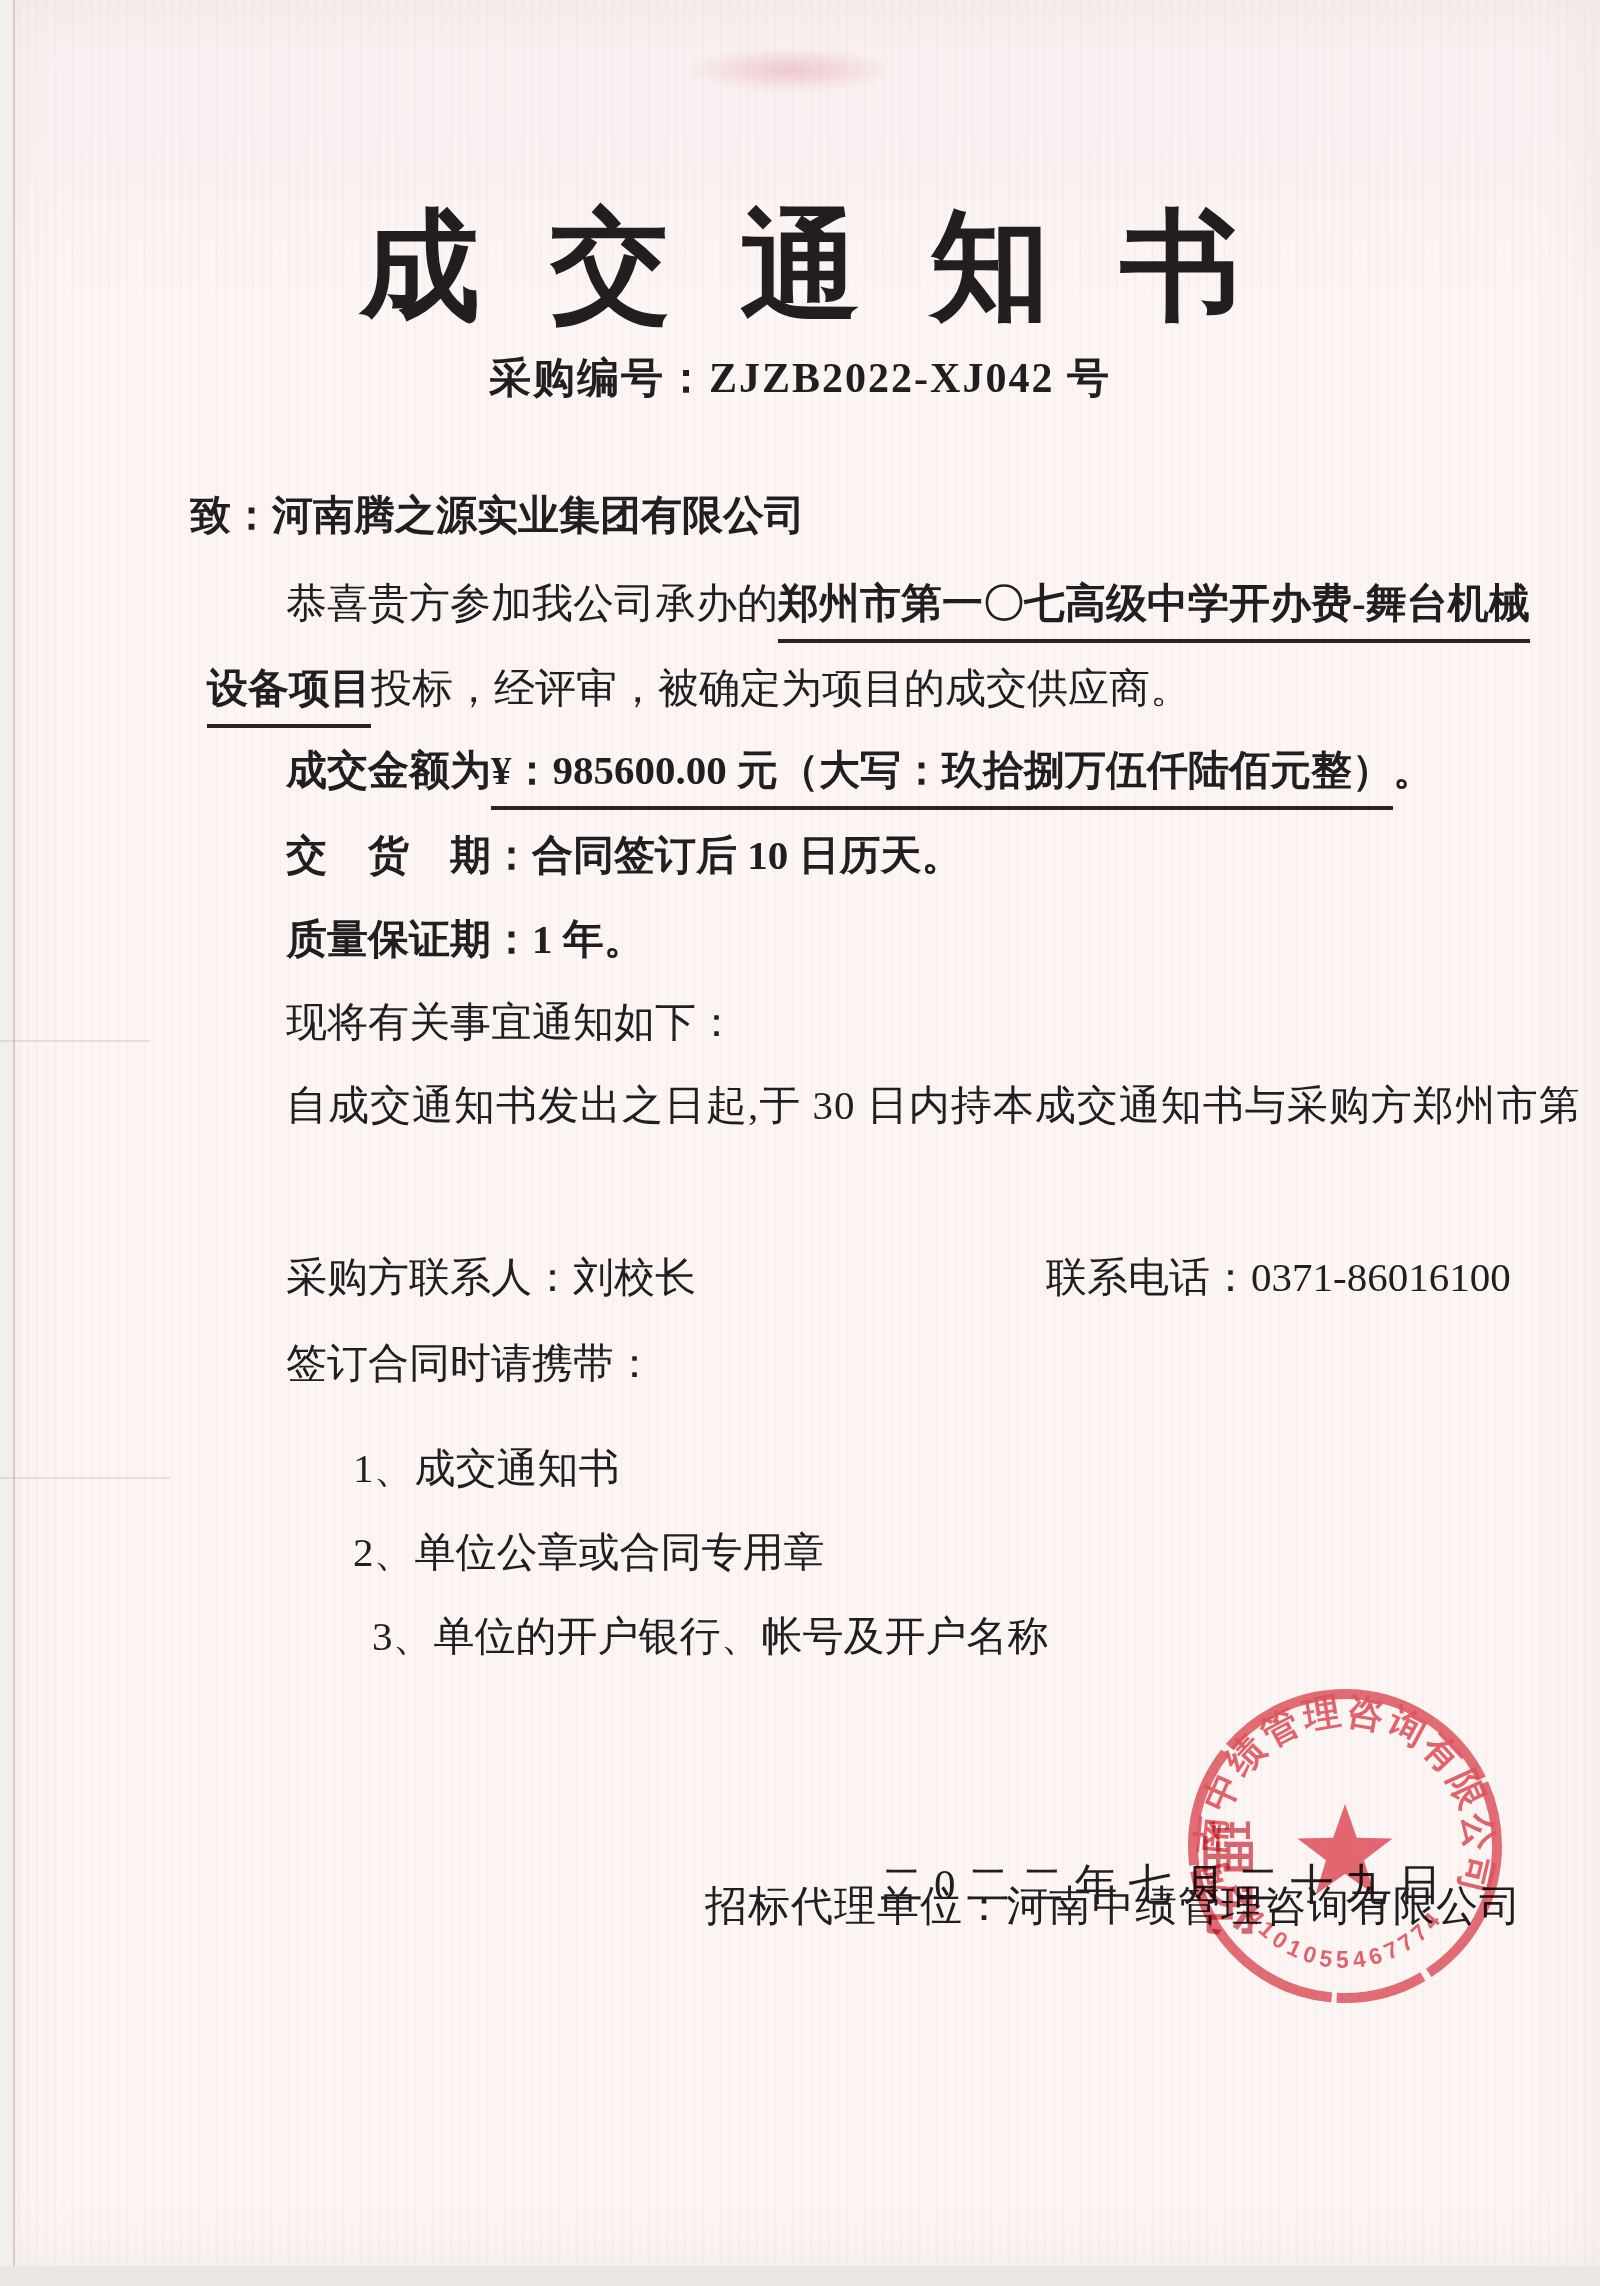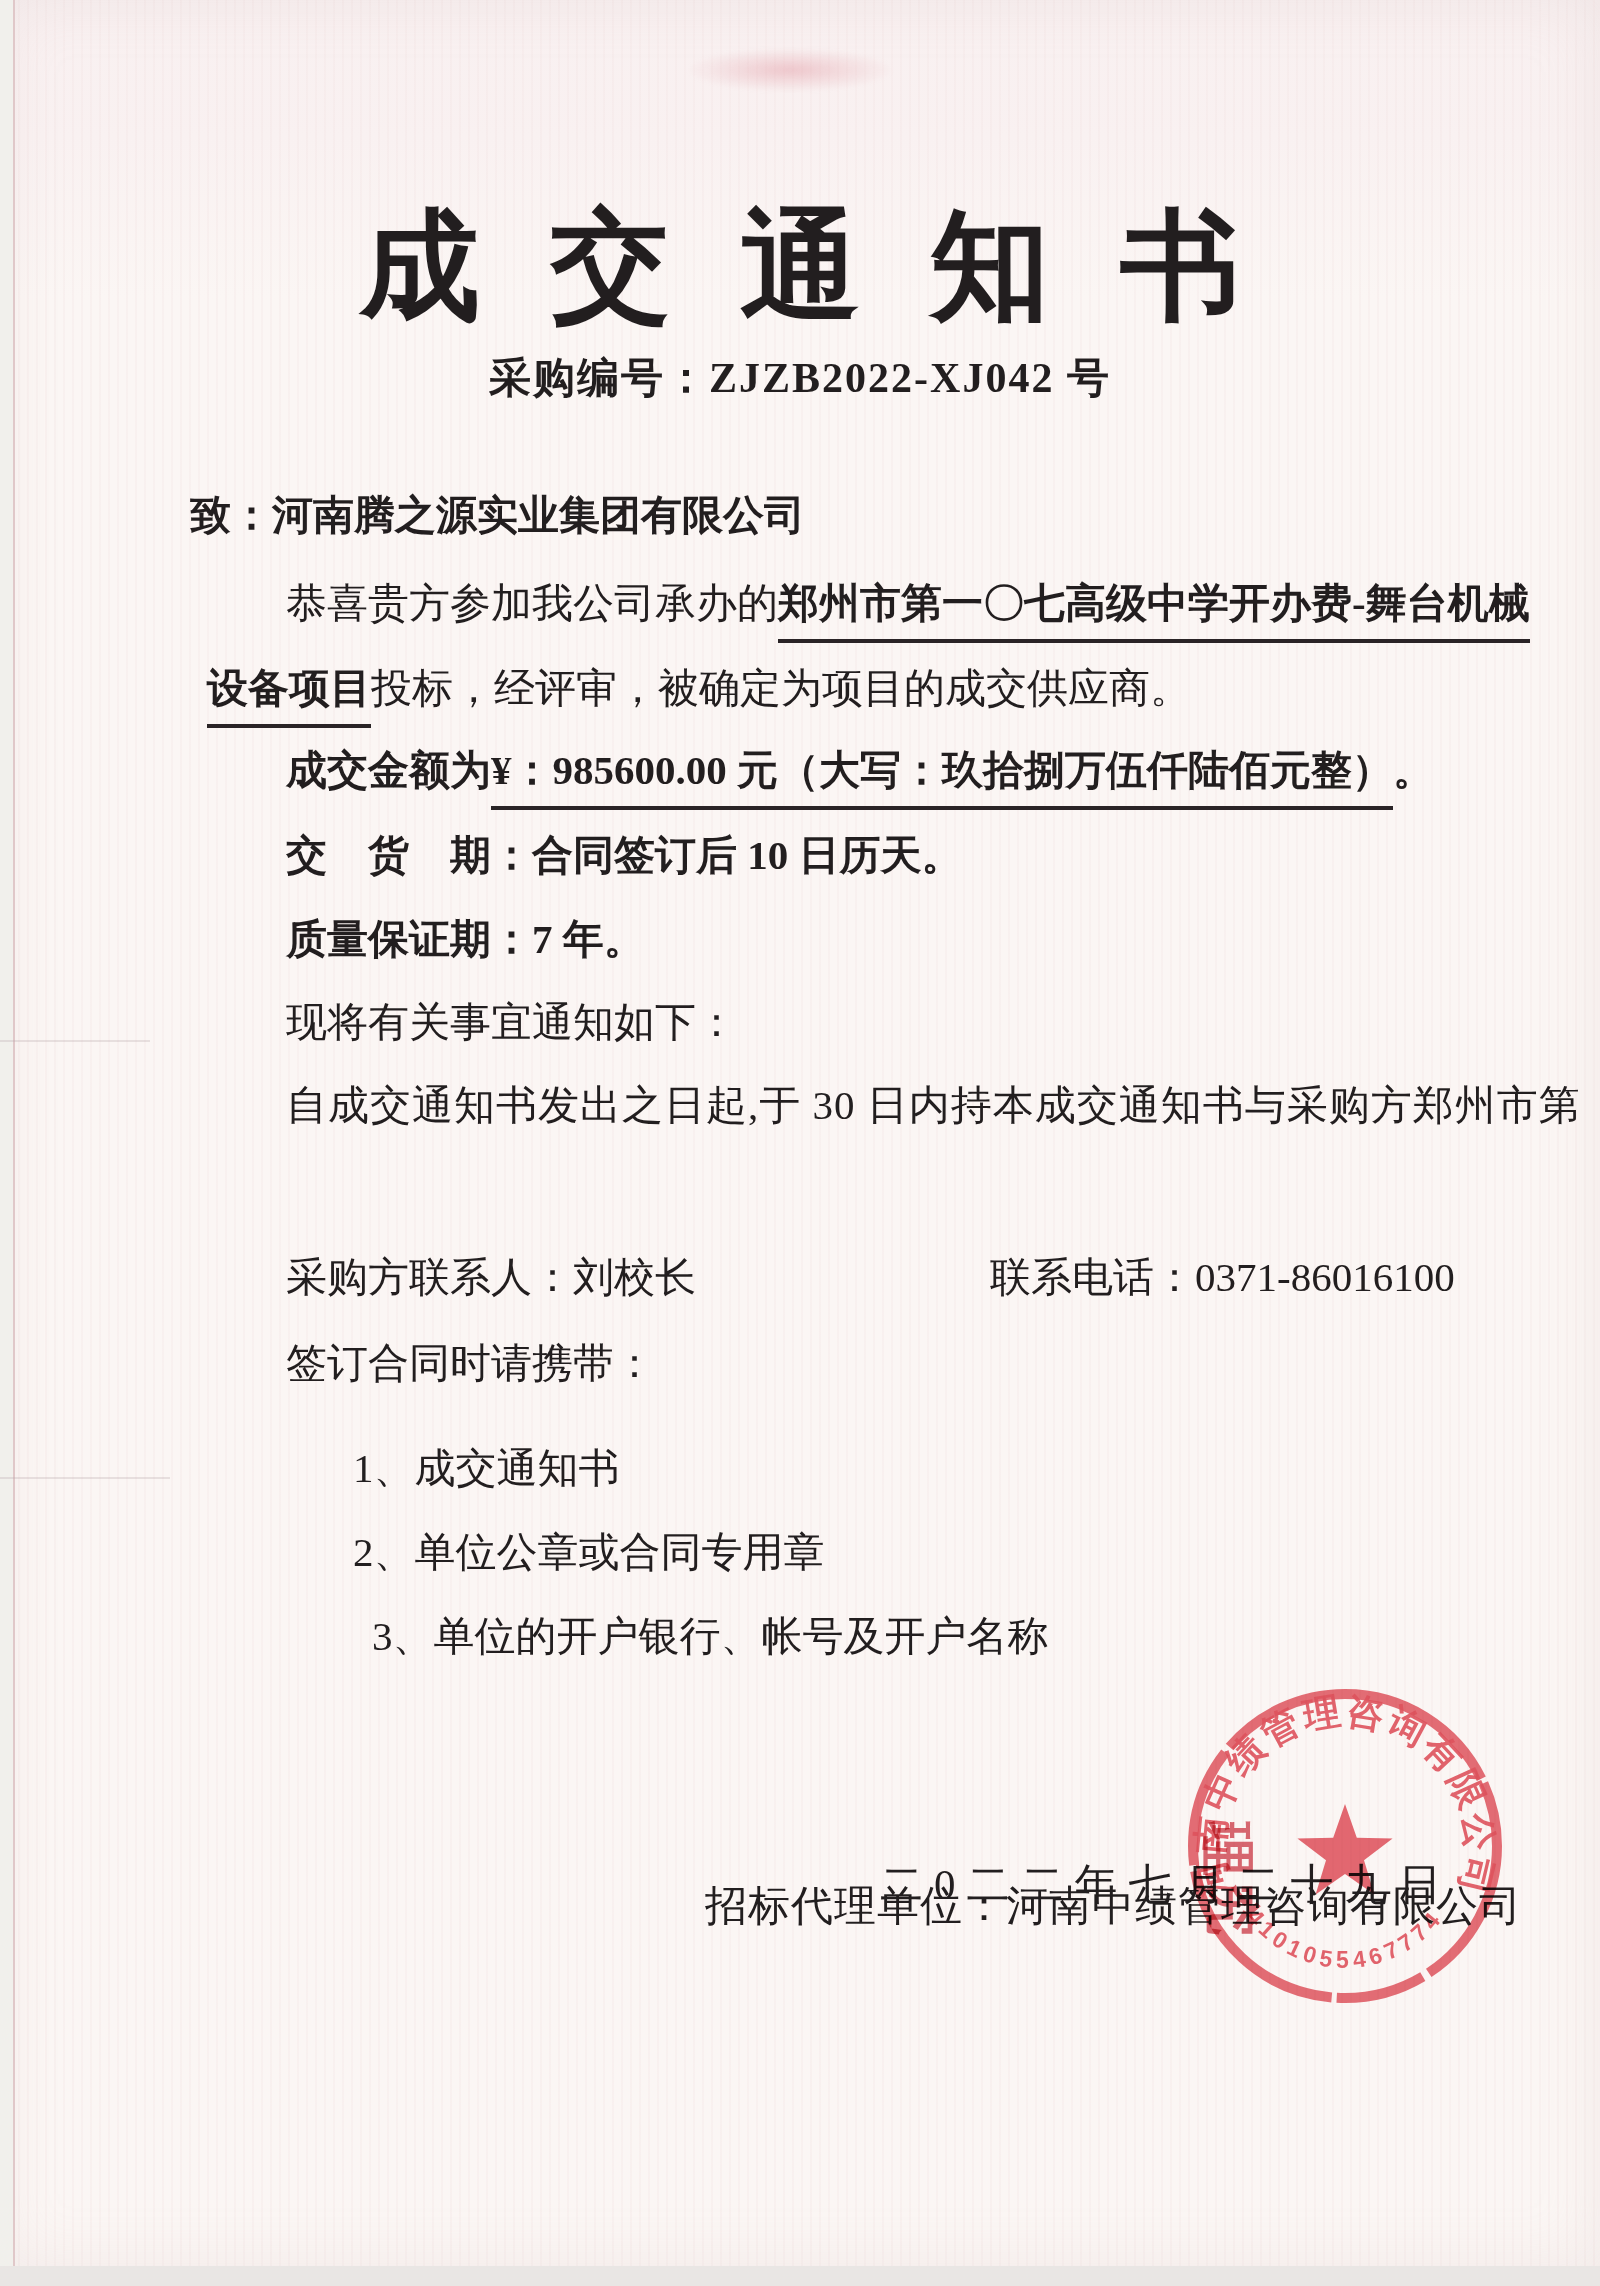--- a/index.html
+++ b/index.html
@@ -74,27 +74,27 @@
   </div>
   <div class="line" style="left:207px; top:663px;">
     <span class="b u">设备项目</span><span>投标，经评审，被确定为项目的成交供应商。</span>
   </div>
 
   <div class="line b" style="left:286px; top:745px;">
     <span>成交金额为</span><span class="u">¥：985600.00 元（大写：玖拾捌万伍仟陆佰元整）</span><span>。</span>
   </div>
 
   <div class="line b" style="left:286px; top:830px;">交　货　期：合同签订后 10 日历天。</div>
-  <div class="line b" style="left:286px; top:914px;">质量保证期：7 年。</div>
+  <div class="line b" style="left:286px; top:914px;">质量保证期：1 年。</div>
 
   <div class="line" style="left:286px; top:997px;">现将有关事宜通知如下：</div>
   <div class="line" style="left:286px; top:1080px; letter-spacing:1px;">自成交通知书发出之日起,于 30 日内持本成交通知书与采购方郑州市第</div>
 
   <div class="line" style="left:286px; top:1252px;">采购方联系人：刘校长</div>
-  <div class="line" style="left:990px; top:1252px;">联系电话：0371-86016100</div>
+  <div class="line" style="left:1046px; top:1252px;">联系电话：0371-86016100</div>
 
   <div class="line" style="left:286px; top:1338px;">签订合同时请携带：</div>
   <div class="line" style="left:353px; top:1443px;">1、成交通知书</div>
   <div class="line" style="left:353px; top:1527px;">2、单位公章或合同专用章</div>
   <div class="line" style="left:372px; top:1611px;">3、单位的开户银行、帐号及开户名称</div>
 
   <div class="line footer-agency">招标代理单位：河南中绩管理咨询有限公司</div>
   <div class="line footer-date">二0二二年七月二十九日</div>
 
   <svg class="seal" viewBox="0 0 340 340">

